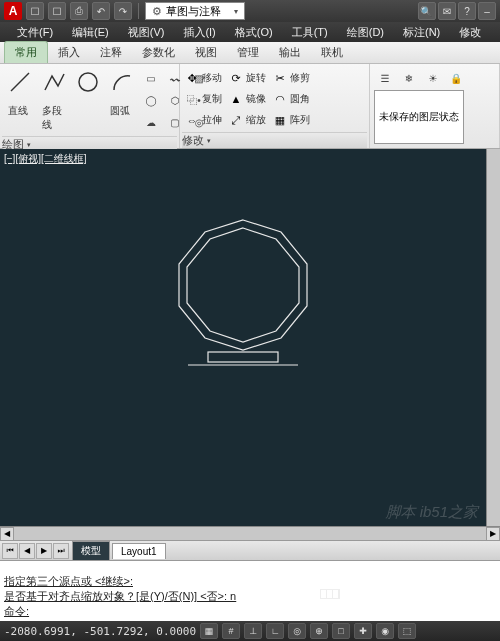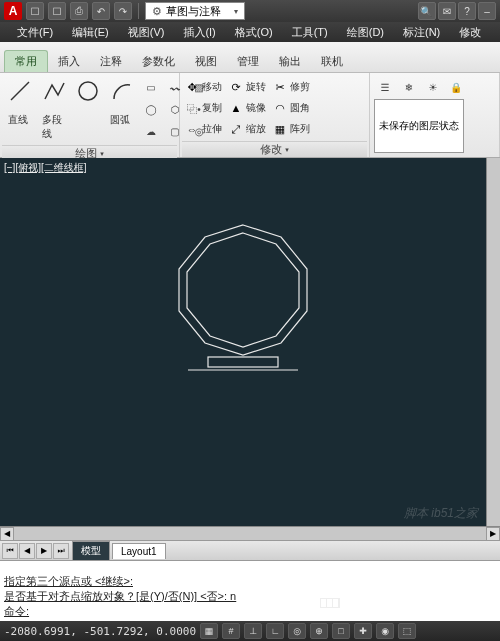--- a/index.html
+++ b/index.html
@@ -7,27 +7,27 @@
 .titlebar { height:22px; background:linear-gradient(#4a4a4a,#353535); display:flex; align-items:center; padding:0 4px; gap:4px; }
 .app-icon { width:18px; height:18px; background:#c00; border-radius:2px; display:flex; align-items:center; justify-content:center; color:#fff; font-weight:bold; font-size:12px; }
 .qat-btn { width:18px; height:18px; background:#5a5a5a; border:1px solid #6a6a6a; border-radius:2px; display:flex; align-items:center; justify-content:center; color:#ddd; font-size:10px; cursor:pointer; }
 .qat-sep { width:1px; height:16px; background:#6a6a6a; margin:0 2px; }
 .workspace { height:18px; background:#fff; border:1px solid #888; padding:0 6px; display:flex; align-items:center; font-size:10px; min-width:100px; }
 .workspace .gear { margin-right:4px; color:#555; }
 .workspace .dd { margin-left:auto; color:#555; font-size:8px; }
 .title-right { margin-left:auto; display:flex; gap:2px; }
 .menubar { height:20px; background:linear-gradient(#3f3f3f,#2e2e2e); display:flex; align-items:center; padding:0 4px; color:#eee; font-size:11px; }
 .menubar span { padding:0 6px; cursor:pointer; white-space:nowrap;margin-left:7px; }
-.ribbon-tabs { height:31px; background:linear-gradient(#f5f5f5,#e2e2e2); border-bottom:1px solid #bbb; display:flex; align-items:flex-end; padding-left:4px; }
+.ribbon-tabs { height:22px; background:linear-gradient(#f5f5f5,#e2e2e2); border-bottom:1px solid #bbb; display:flex; align-items:flex-end; padding-left:4px; }
 .rtab { padding:3px 10px; font-size:11px; color:#333; cursor:pointer; }
 .rtab.active { background:#c7e0c7; border:1px solid #9bbd9b; border-bottom:none; border-radius:3px 3px 0 0; color:#1a4a1a; }
 .ribbon { height:85px; background:linear-gradient(#f7f7f7,#e6e6e6); border-bottom:1px solid #aaa; display:flex; }
 .panel { border-right:1px solid #ccc; display:flex; flex-direction:column; padding:2px; }
 .panel-body { flex:1; display:flex; align-items:flex-start; gap:2px; padding:2px; }
-.panel-title { height:16px; background:linear-gradient(#eaeaea,#d6d6d6); text-align:center; font-size:10px; color:#444; display:flex; align-items:center; justify-content:center; border-top:1px solid #ccc; }
+.panel-title { height:16px; background:linear-gradient(#eaeaea,#d6d6d6); text-align:center; font-size:10px; color:#444; display:flex; align-items:center; border-top:1px solid #ccc; }
 .panel-title .dd { font-size:7px; margin-left:3px; }
 .bigbtn { display:flex; flex-direction:column; gap:10px; padding:2px 4px; cursor:pointer; }
 .bigbtn .ico { width:24px; height:24px; display:flex; align-items:center; justify-content:center; }
 .bigbtn .lbl { font-size:10px; color:#333; }
 .smgrid { display:grid; grid-template-columns:repeat(3,22px); gap:2px; }
 .smbtn { width:22px; height:20px; background:transparent; display:flex; align-items:center; justify-content:center; font-size:10px; color:#444; cursor:pointer; border-radius:2px; }
 .modrow { display:flex; align-items:center; gap:2px; height:20px; }
 .modrow .ico { width:16px; height:16px; display:inline-flex; align-items:center; justify-content:center; font-size:11px; }
 .modrow .lbl { font-size:10px; color:#333; margin-right:4px; }
 .canvas-wrap { flex:1; display:flex; background:#8a8a8a; }
@@ -216,21 +216,21 @@
         <polygon points="80,18 113,29 136,57 136,93 113,121 80,132 47,121 24,93 24,57 47,29" fill="none" stroke="#e8e8e8" stroke-width="1.2"></polygon>
         <rect x="45" y="142" width="70" height="10" fill="none" stroke="#e8e8e8" stroke-width="1.2"></rect>
         <line x1="25" y1="155" x2="135" y2="155" stroke="#e8e8e8" stroke-width="1.2"></line>
       </svg>
     </div>
     <div class="cursor-pick">
         <div></div>
         <div></div>
         <div></div>
       </div>
-    <div class="wm" style="bottom:4px;font-size:12px">脚本 ib51之家</div>
+    <div class="wm" style="bottom:4px;font-size:15px">脚本 ib51之家</div>
   </div>
   <div class="vscroll"></div>
 </div>
 <div class="hscroll">
   <div class="arrow">◀</div>
   <div style="flex:1"></div>
   <div class="arrow">▶</div>
 </div>
 
 <div class="model-tabs">

